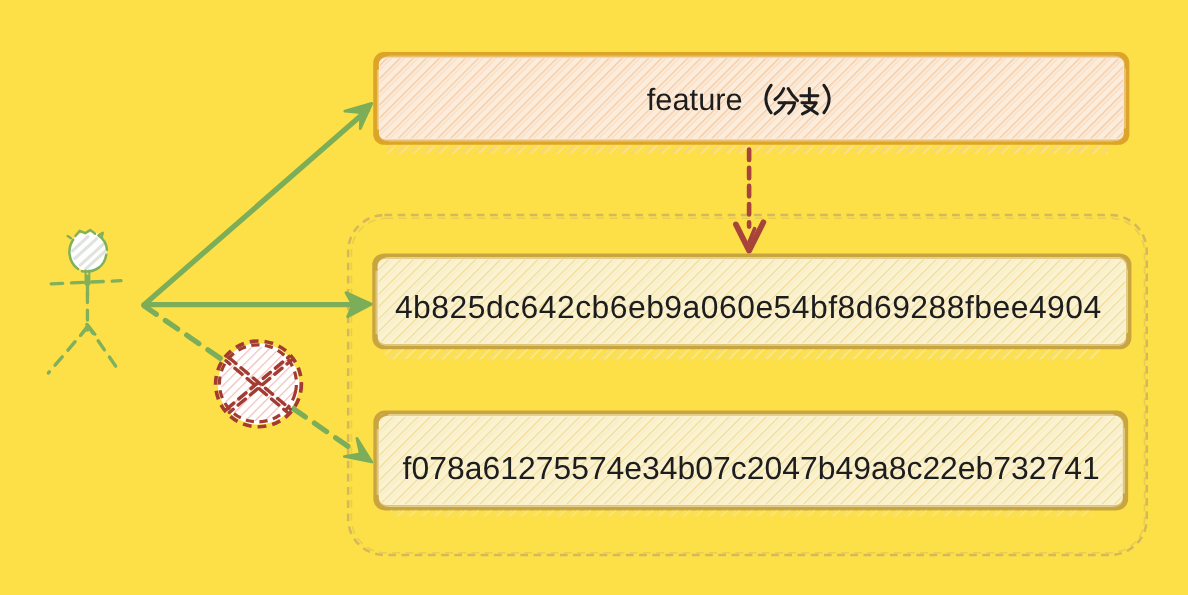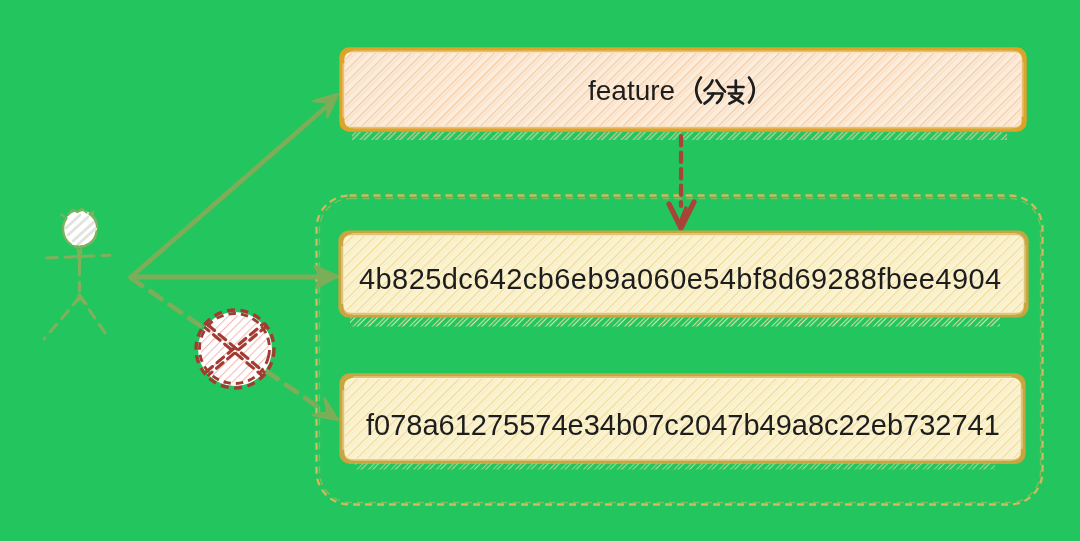--- a/index.html
+++ b/index.html
@@ -1,16 +1,16 @@
 <!DOCTYPE html>
 <html><head>
 <meta charset="utf-8">
 <style>
   html,body{margin:0;padding:0;background:#ffffff;}
-  #stage{position:relative;width:1080px;height:541px;background:#22c55e;overflow:hidden;}
+  #stage{position:relative;width:1080px;height:541px;background:#fde047;overflow:hidden;}
   svg{display:block;}
   text{font-family:"Liberation Sans", sans-serif;}
 </style>
 </head>
 <body>
 <div id="stage">
 <svg width="1080" height="541" viewBox="0 0 1080 541" xmlns="http://www.w3.org/2000/svg">
   <defs>
     <pattern id="hpeach" patternUnits="userSpaceOnUse" width="8.4" height="8.4" patternTransform="rotate(45)">
       <line x1="0" y1="0" x2="0" y2="8.4" stroke="#f5cba3" stroke-width="2.5"></line>

